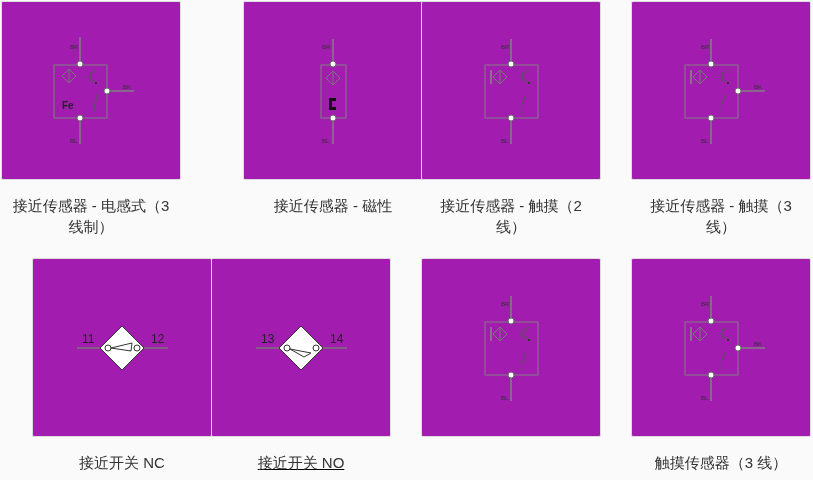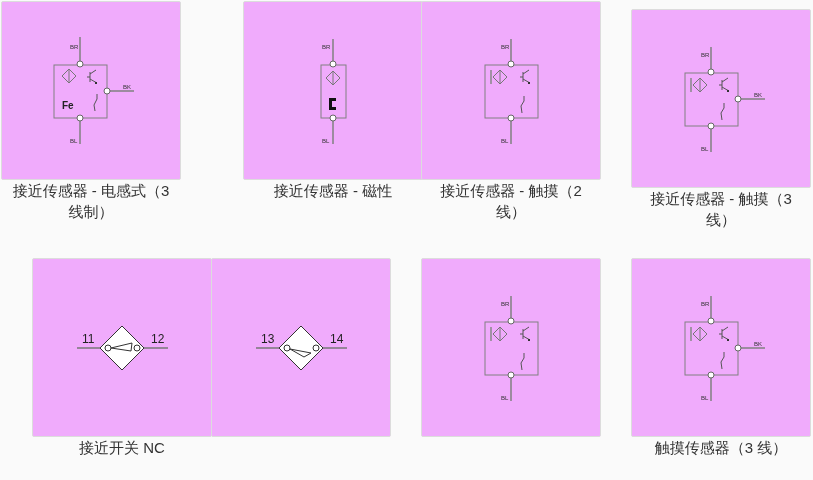--- a/index.html
+++ b/index.html
@@ -5,28 +5,29 @@
   html, body { margin: 0; padding: 0; }
   body {
     width: 813px; height: 480px; overflow: hidden;
     background: #fafafa;
     font-family: "Liberation Sans", "DejaVu Sans", sans-serif;
     position: relative;
   }
   .item { position: absolute; width: 180px; }
   .card {
     width: 178px; height: 177px;
-    background: #f0abfc;
+    background: #a21caf;
     border: 1px solid #dcdcdc;
     border-radius: 2px;
     position: relative;
     cursor: pointer;
   }
   .card svg { position: absolute; left: 0; top: 0; }
   .label {
+    margin-top: 15px;
     text-align: center;
     font-size: 15px;
     line-height: 21px;
     color: #333;
     padding: 0 6px;
   }
 </style>
 </head>
 <body>
 
@@ -106,21 +107,21 @@
         <line x1="99" y1="104" x2="100" y2="111"></line>
       </g>
       <rect x="106" y="80" width="2" height="2" fill="#333"></rect>
       <text x="79" y="47" font-size="6" fill="#333" font-family="Liberation Sans, sans-serif">BR</text>
       <text x="79" y="141" font-size="6" fill="#333" font-family="Liberation Sans, sans-serif">BL</text>
     </svg>
   </div>
   <div class="label">接近传感器 - 触摸（2 线）</div>
 </div>
 
-<div class="item" style="left:631px; top:9px;">
+<div class="item" style="left:631px; top:1px;">
   <div class="card">
     <svg width="178" height="177">
       <g stroke="#808080" stroke-width="1.5" fill="none">
         <line x1="79" y1="37" x2="79" y2="60"></line>
         <line x1="79" y1="117" x2="79" y2="142"></line>
         <line x1="108" y1="89" x2="133" y2="89"></line>
         <rect x="53" y="63" width="53" height="53" stroke-width="1"></rect>
       </g>
       <circle cx="79" cy="62" r="3" fill="#fff" stroke="#666"></circle>
       <circle cx="79" cy="116" r="3" fill="#fff" stroke="#666"></circle>
@@ -168,20 +169,21 @@
       <line x1="44" y1="89" x2="67" y2="89" stroke="#777" stroke-width="1.5"></line>
       <line x1="111" y1="89" x2="135" y2="89" stroke="#777" stroke-width="1.5"></line>
       <polygon points="67,89 89,67 111,89 89,111" fill="#fff" stroke="#333" stroke-width="1"></polygon>
       <circle cx="75" cy="89" r="3" fill="#fff" stroke="#333"></circle>
       <circle cx="104" cy="89" r="3" fill="#fff" stroke="#333"></circle>
       <polyline points="78,90 99,94 92,98 78,90" fill="none" stroke="#333" stroke-width="1"></polyline>
       <text x="49" y="84" font-size="12" fill="#222" font-family="Liberation Sans, sans-serif">13</text>
       <text x="118" y="84" font-size="12" fill="#222" font-family="Liberation Sans, sans-serif">14</text>
     </svg>
   </div>
+  <div class="label">接近开关 NO</div>
 </div>
 
 <div class="item" style="left:421px; top:258px;">
   <div class="card">
     <svg width="178" height="177">
       <g stroke="#808080" stroke-width="1.5" fill="none">
         <line x1="89" y1="37" x2="89" y2="60"></line>
         <line x1="89" y1="117" x2="89" y2="142"></line>
         <rect x="63" y="63" width="53" height="53" stroke-width="1"></rect>
       </g>

